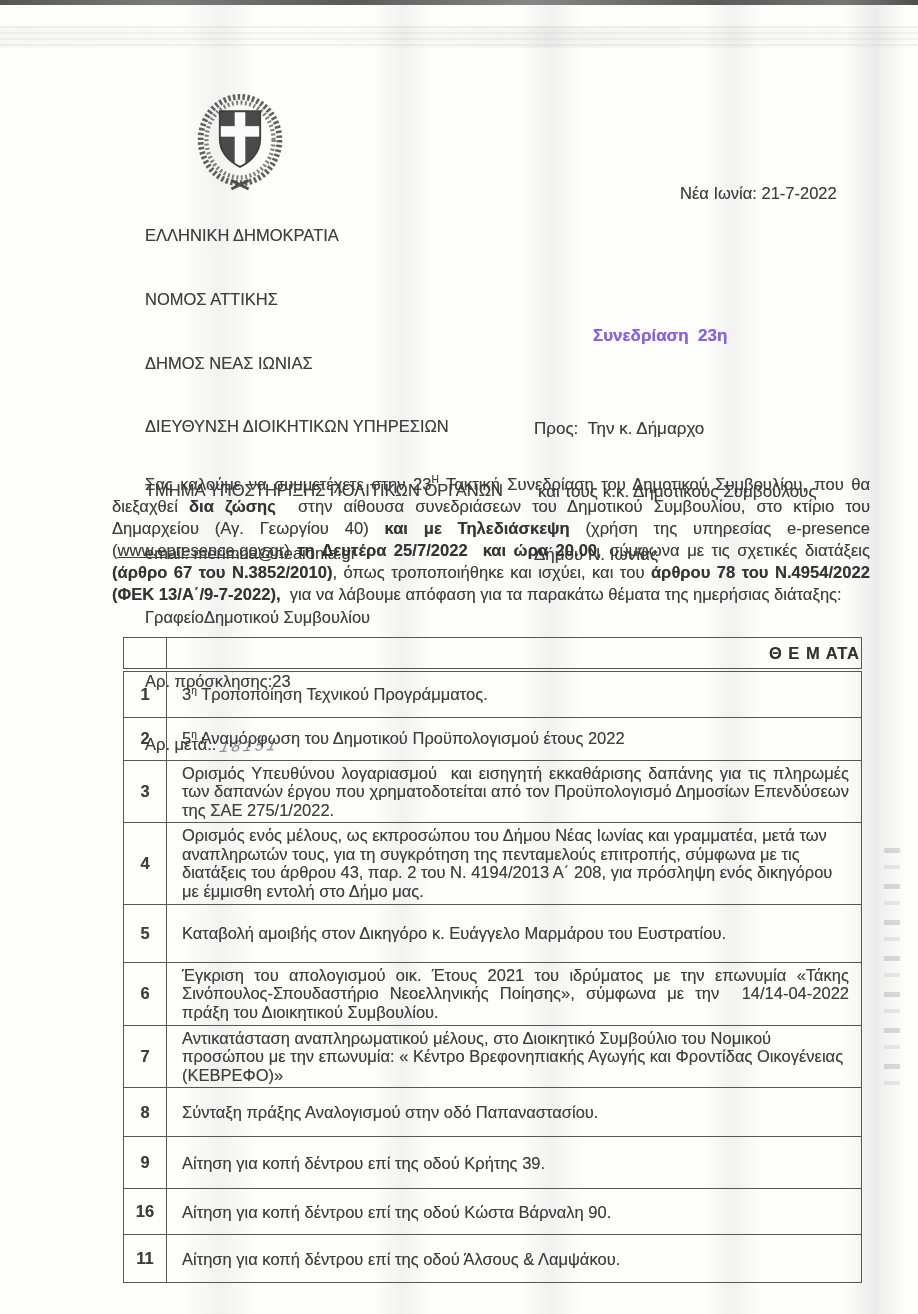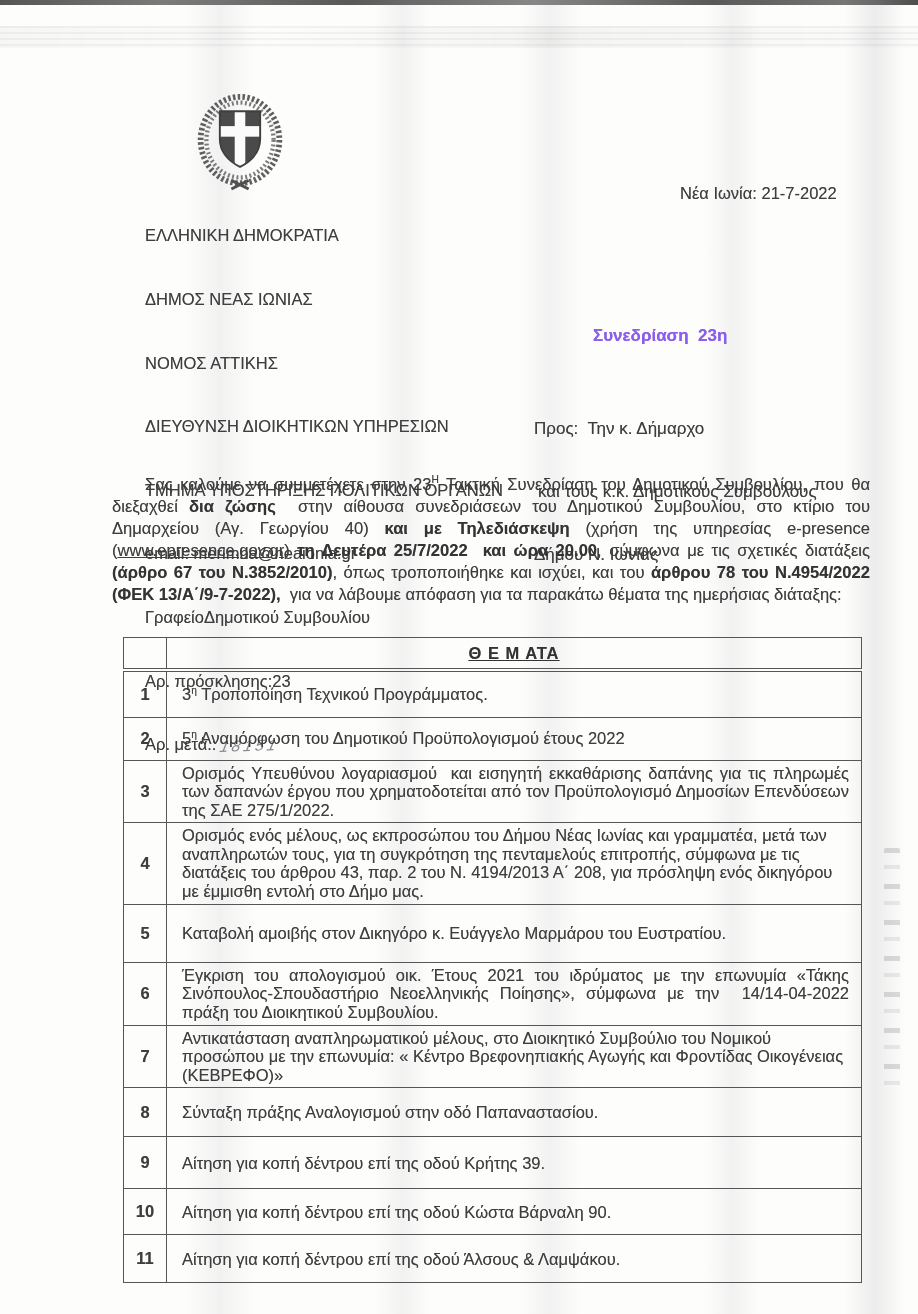--- a/index.html
+++ b/index.html
@@ -46,21 +46,21 @@
   .intro{position:absolute;left:112px;top:474px;width:758px;margin:0;
     font-size:16.6px;line-height:22px;text-align:justify;text-indent:33px;}
   .b{font-weight:bold;color:#343434;}
   .u{text-decoration:underline;}
   sup{font-size:62%;line-height:0;}
   
   .agenda{position:absolute;left:123px;top:637px;width:739px;
     border-collapse:collapse;table-layout:fixed;font-size:16.5px;color:#3e3e3e;}
   .agenda th,.agenda td{border:1.6px solid #565656;}
   .agenda thead th{height:28px;font-weight:bold;color:#333;
-    border-bottom:4px double #565656;letter-spacing:1px;text-align:center;text-decoration:underline;}
+    border-bottom:4px double #565656;letter-spacing:1px;text-align:right;}
   .agenda .numcol{width:40px;}
   .agenda td.num{text-align:center;font-weight:bold;vertical-align:middle;}
   .agenda td.topic{padding:3px 12px 3px 15px;line-height:18.6px;vertical-align:middle;text-align:left;margin-left:16px;}
   tbody tr:nth-child(1){height:47px}
   tbody tr:nth-child(2){height:43px}
   tbody tr:nth-child(3){height:55px}
   tbody tr:nth-child(4){height:77px}
   tbody tr:nth-child(5){height:58px}
   tbody tr:nth-child(6){height:63px}
   tbody tr:nth-child(7){height:54px}
@@ -99,22 +99,22 @@
       <g clip-path="url(#shieldClip)">
         <rect x="44.5" y="25" width="11" height="60" fill="#fbfbfb"></rect>
         <rect x="29" y="40.5" width="42" height="11" fill="#fbfbfb"></rect>
       </g>
       <path d="M29 25 h42 v29 c0 15 -9.5 23 -21 29 c-11.5 -6 -21 -14 -21 -29 z" fill="none" stroke="#3f3f3f" stroke-width="2"></path>
     </svg>
   </div>
 
   <div class="sender">
     <div>ΕΛΛΗΝΙΚΗ ΔΗΜΟΚΡΑΤΙΑ</div>
+    <div>ΝΟΜΟΣ ΑΤΤΙΚΗΣ</div>
     <div>ΔΗΜΟΣ ΝΕΑΣ ΙΩΝΙΑΣ</div>
-    <div>ΝΟΜΟΣ ΑΤΤΙΚΗΣ</div>
     <div>ΔΙΕΥΘΥΝΣΗ ΔΙΟΙΚΗΤΙΚΩΝ ΥΠΗΡΕΣΙΩΝ</div>
     <div>ΤΜΗΜΑ ΥΠΟΣΤΗΡΙΞΗΣ ΠΟΛΙΤΙΚΩΝ ΟΡΓΑΝΩΝ</div>
     <div>email: merimna@neaionia.gr</div>
     <div>ΓραφείοΔημοτικού Συμβουλίου</div>
     <div>Αρ. πρόσκλησης:23</div>
     <div class="proto-line"><span>Αρ. μετά.:</span><span class="handwritten">18151</span></div>
   </div>
 
   <div class="date-line">Νέα Ιωνία: 21-7-2022</div>
   <div class="session-title">Συνεδρίαση  23η</div>
@@ -164,21 +164,21 @@
         </tr>
         <tr>
           <td class="num">8</td>
           <td class="topic"><span>Σύνταξη πράξης Αναλογισμού στην οδό Παπαναστασίου.</span></td>
         </tr>
         <tr>
           <td class="num">9</td>
           <td class="topic"><span>Αίτηση για κοπή δέντρου επί της οδού Κρήτης 39.</span></td>
         </tr>
         <tr>
-          <td class="num">10</td>
+          <td class="num">16</td>
           <td class="topic"><span>Αίτηση για κοπή δέντρου επί της οδού Κώστα Βάρναλη 90.</span></td>
         </tr>
         <tr>
           <td class="num">11</td>
           <td class="topic"><span>Αίτηση για κοπή δέντρου επί της οδού Άλσους &amp; Λαμψάκου.</span></td>
         </tr>
       </tbody>
   </table>
 
 </div>

